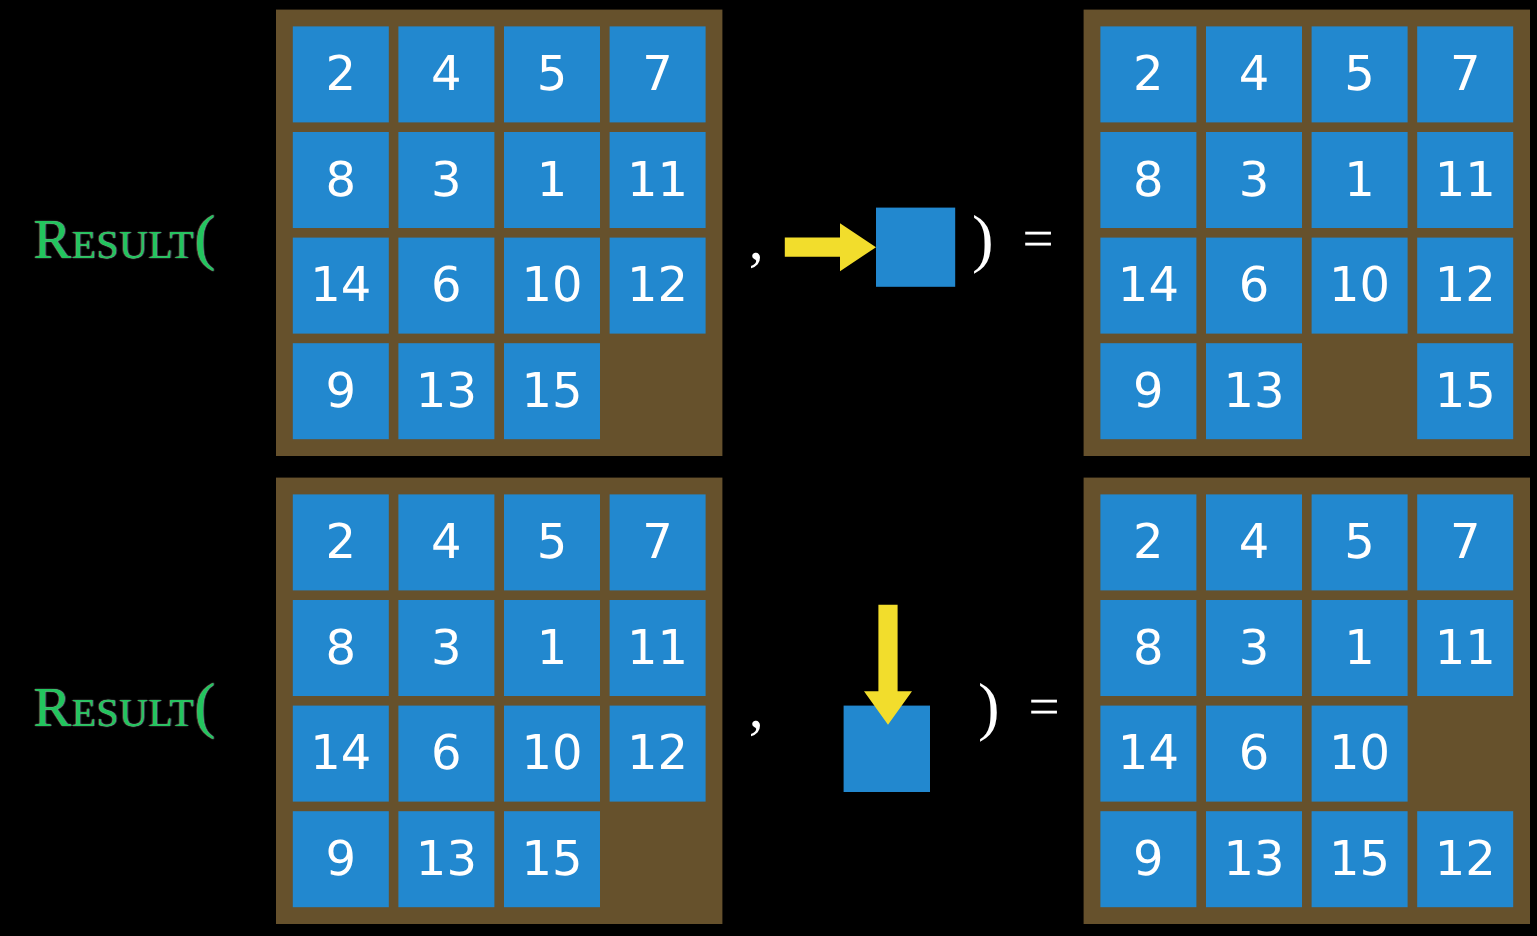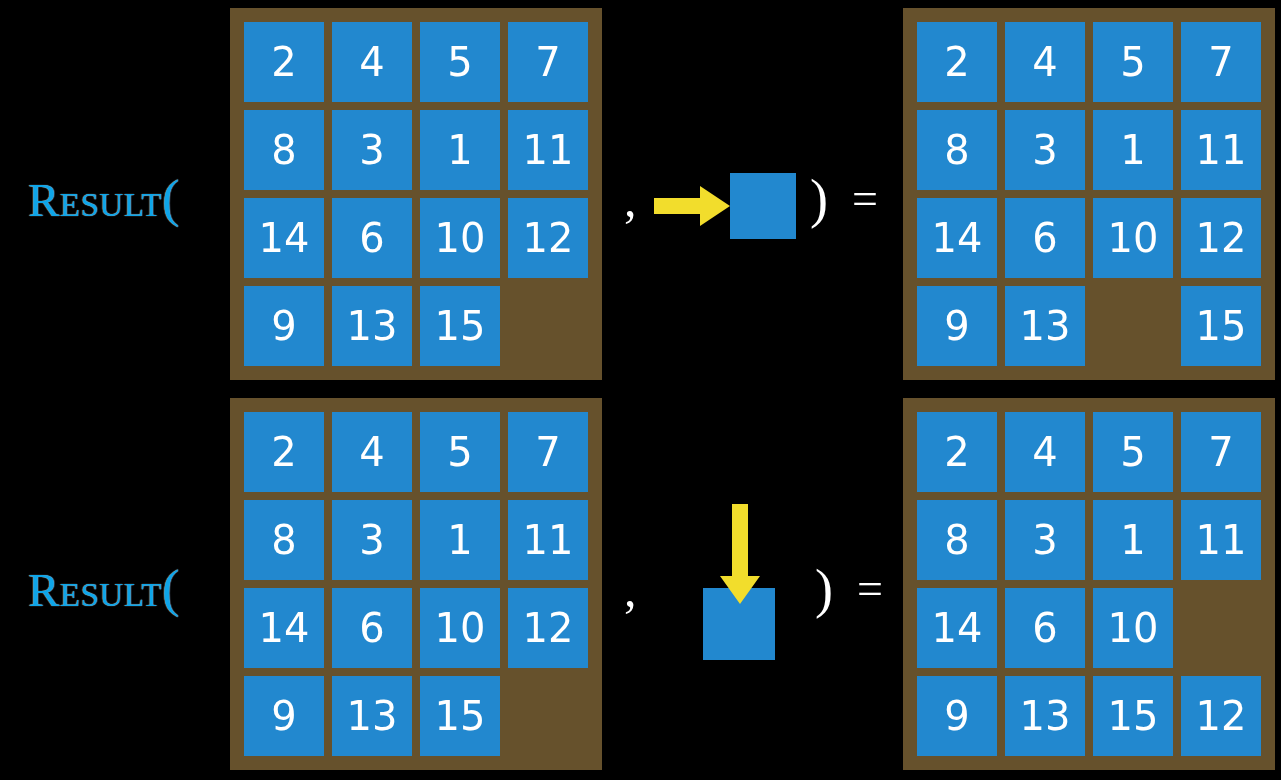--- a/index.html
+++ b/index.html
@@ -32,21 +32,21 @@
   }
   .row-top    { top: 8px; }
   .row-bottom { top: 398px; }
 
   
   .result-label {
     position: absolute;
     left: 28px;
     top: 50%;
     transform: translateY(-50%);
-    color: #0ea5e9;
+    color: #22c55e;
     font-size: 47px;
     line-height: 1;
     font-variant: small-caps;
     font-family: "Liberation Serif", "DejaVu Serif", serif;
     white-space: nowrap;
     text-shadow: 0 0 1px rgba(255,255,255,.75),
                  1px 0 0 rgba(120,150,200,.30),
                 -1px 0 0 rgba(200,150,90,.25);
     letter-spacing: .5px;
   }

